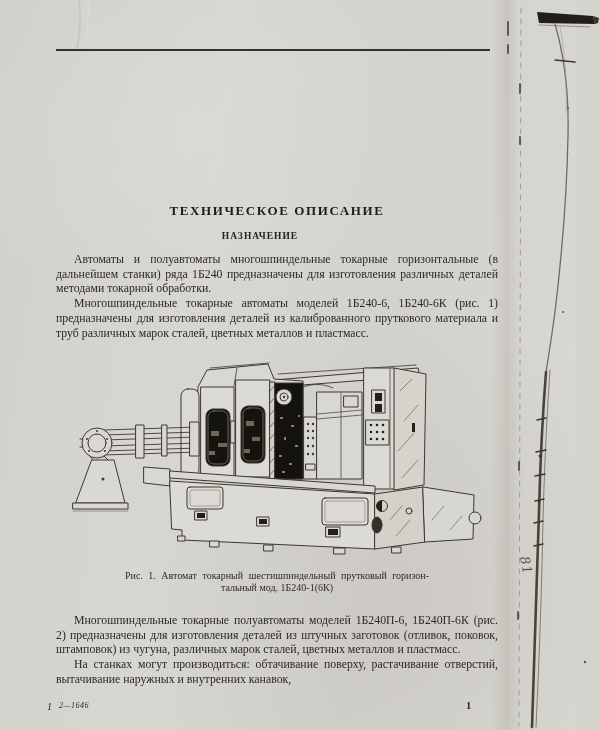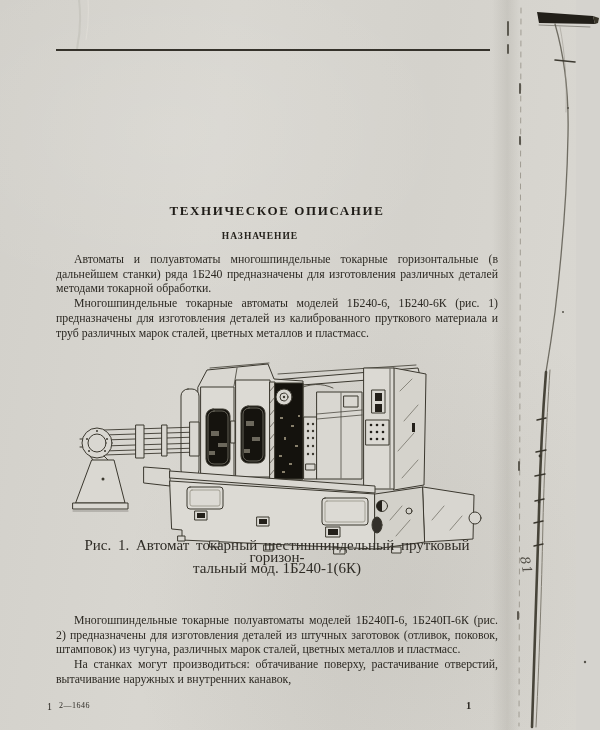--- a/index.html
+++ b/index.html
@@ -27,25 +27,25 @@
   .heading{
     position:absolute;left:39px;top:231px;width:442px;margin:0;text-align:center;
     font-size:9.5px;font-weight:bold;letter-spacing:1px;color:#25221c;
   }
   .textblock{position:absolute;left:56px;width:442px;font-size:11.8px;line-height:14.7px;text-align:justify;color:#2c2923;}
   .textblock p{margin:0;text-indent:18px;}
   #block1{top:252px;}
   #block2{top:613px;}
   .figure{position:absolute;left:60px;top:358px;width:422px;height:207px;}
   .caption{
-    position:absolute;left:56px;top:540px;width:442px;text-align:center;
-    font-size:15px;line-height:11.5px;color:#2e2b25;
+    position:absolute;left:56px;top:570px;width:442px;text-align:center;
+    font-size:10px;line-height:11.5px;color:#2e2b25;
   }
   .caption .c1{word-spacing:3px;}
-  .footer-left{position:absolute;left:47px;top:701px;font-size:10px;color:#2c2923;}
+  .footer-left{position:absolute;left:47px;top:701px;font-size:10px;color:#2c2923;font-style:italic;}
   .footer-left .sig2{font-size:8px;vertical-align:2px;margin-left:7px;letter-spacing:.5px;}
   .page-num{position:absolute;left:466px;top:700px;font-size:10.5px;font-weight:bold;color:#2c2923;}
   .scribble{
     position:absolute;left:517px;top:558px;font-size:13px;font-style:italic;
     color:#3a362e;transform:rotate(78deg);opacity:.85;font-family:"DejaVu Serif",serif;letter-spacing:1px;
   }
   .edge-svg{position:absolute;left:500px;top:0;}
   .crease-svg{position:absolute;left:0;top:0;pointer-events:none;}
 </style>
 </head>

